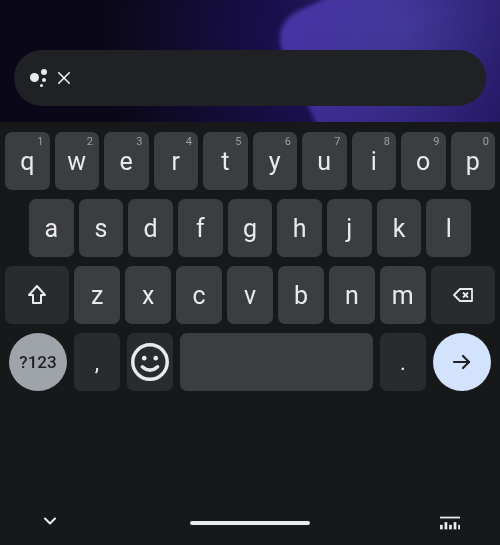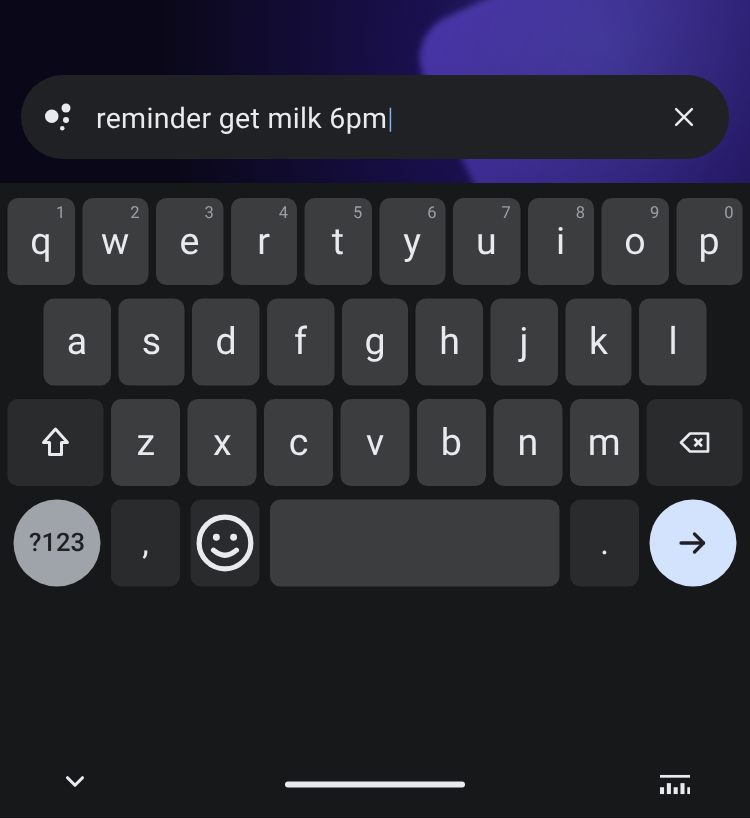--- a/index.html
+++ b/index.html
@@ -188,23 +188,20 @@
 
 <div class="wallpaper"></div>
 
 <div class="search-bar">
   <div class="assistant-icon">
     <span class="ai-big"></span>
       <span class="ai-mid"></span>
       <span class="ai-sm1"></span>
       <span class="ai-sm2"></span>
   </div>
-  <div class="search-text">
-    <span>reminder get milk 6pm</span><span class="cursor">|</span>
-  </div>
   <div class="close-btn">
     <svg viewBox="0 0 24 24" fill="none" stroke="#e8eaed" stroke-width="2.2" stroke-linecap="round">
       <line x1="5" y1="5" x2="19" y2="19"></line>
         <line x1="19" y1="5" x2="5" y2="19"></line>
     </svg>
   </div>
 </div>
 
 <div class="keyboard">
 

